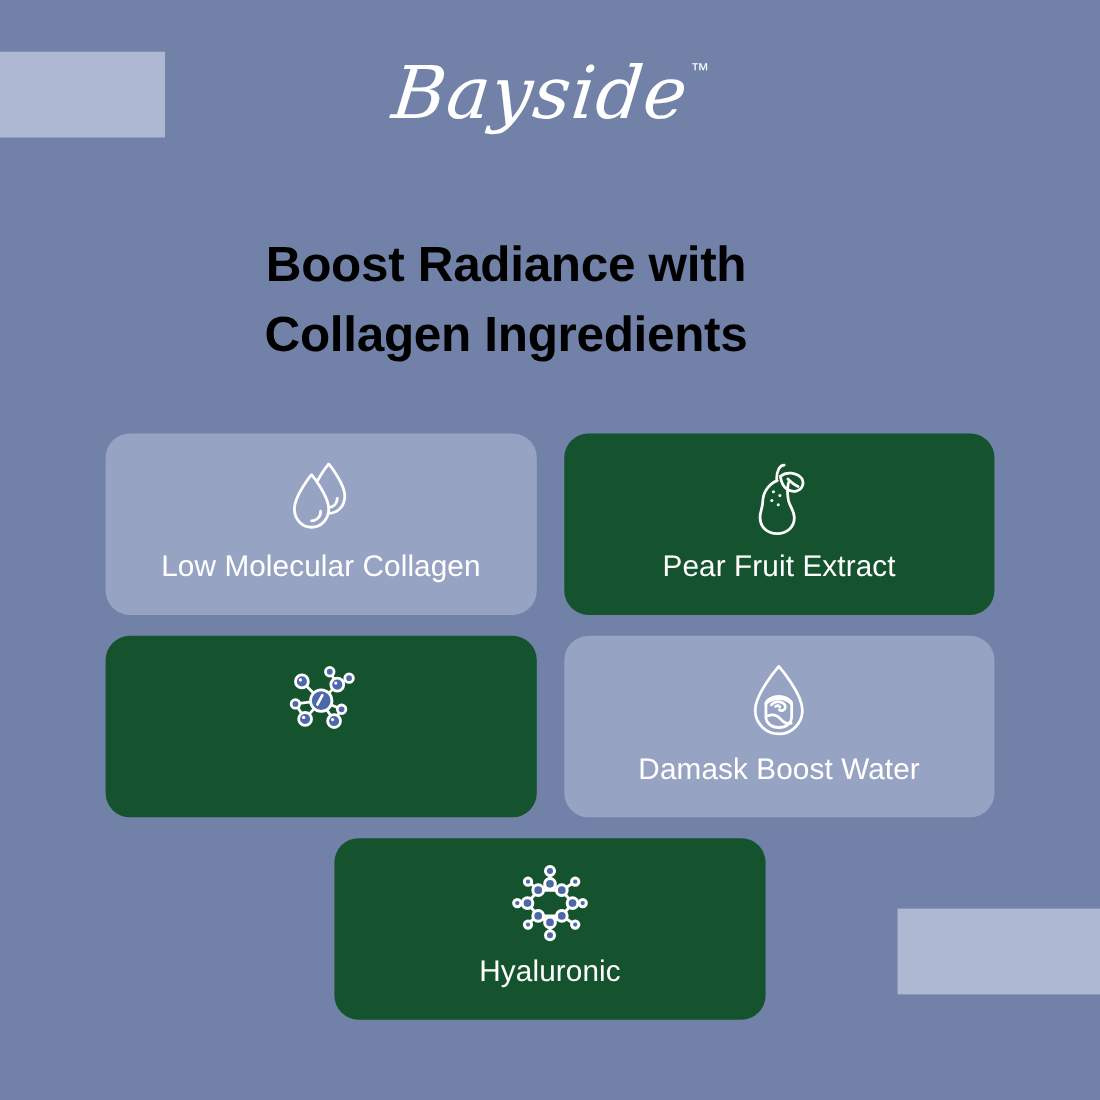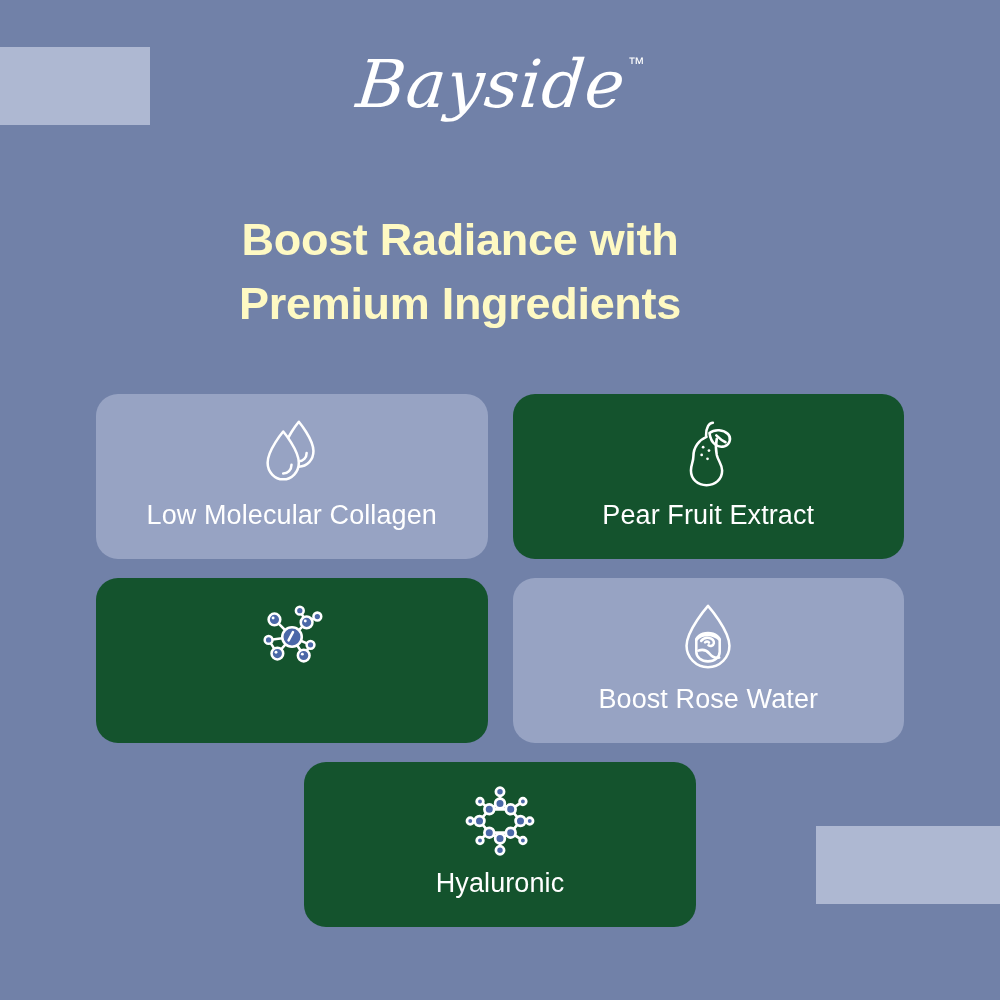--- a/index.html
+++ b/index.html
@@ -74,21 +74,21 @@
     transform: skewX(0deg);
   }
 
   
   #headline {
     position: absolute;
     left: 0;
     top: 208px;
     width: 920px;
     text-align: center;
-    color: #fef9c3;
+    color: #000000;
     font-size: 45px;
     font-weight: bold;
     line-height: 1.42;
     letter-spacing: -0.3px;
   }
   #headline .hl-line {
     display: block;
   }
 
   
@@ -151,21 +151,21 @@
 
   <div class="deco" id="deco-tl"></div>
   <div class="deco" id="deco-br"></div>
 
   <div id="brand">
     <span id="brand-wordmark">Bayside</span><span id="brand-tm">™</span>
   </div>
 
   <div id="headline">
     <span class="hl-line">Boost Radiance with</span>
-    <span class="hl-line">Premium Ingredients</span>
+    <span class="hl-line">Collagen Ingredients</span>
   </div>
 
   <div id="cards">
 
     <div class="card-row">
 
       <div class="card light">
         <span class="card-icon">
           <svg viewBox="0 0 80 80" fill="none" stroke="#ffffff" stroke-width="2.6" stroke-linecap="round" stroke-linejoin="round">
             <path d="M47 8 C47 8 62 26 62 38 C62 47 55.5 54 47 54 C38.5 54 32 47 32 38 C32 26 47 8 47 8 Z"></path>
@@ -232,21 +232,21 @@
         <span class="card-icon">
           <svg viewBox="0 0 80 80" fill="none" stroke="#ffffff" stroke-width="2.6" stroke-linecap="round" stroke-linejoin="round">
             <path d="M40 8 C40 8 62 33 62 49 C62 61 52.2 71 40 71 C27.8 71 18 61 18 49 C18 33 40 8 40 8 Z"></path>
             <path d="M28 42 C28 42 31 36 40 36 C49 36 52 42 52 42 L52 55 C52 61 46.5 65 40 65 C33.5 65 28 61 28 55 Z"></path>
             <path d="M28 43 C31 39.5 35.5 38 40 38 C45 38 49 40 52 43"></path>
             <path d="M33 44 C35 41.5 38 40.5 41 41 C44.5 41.6 46.5 44 46 46.5 C45.5 49 42.5 50 40.5 48.5"></path>
             <path d="M37 45.5 C38.2 44.3 40.3 44.3 41 45.8"></path>
             <path d="M30 54 C34 52.5 38.5 53.5 41.5 57 C44 60 47.5 62 51.5 61"></path>
           </svg>
         </span>
-        <span class="card-label">Boost Rose Water</span>
+        <span class="card-label">Damask Boost Water</span>
       </div>
 
     </div>
 
     <div class="card-row single">
 
       <div class="card dark">
         <span class="card-icon">
           <svg viewBox="0 0 80 80" fill="none" stroke="#ffffff" stroke-width="2.8" stroke-linecap="round" stroke-linejoin="round">
             <line x1="29" y1="28" x2="51" y2="28"></line>

